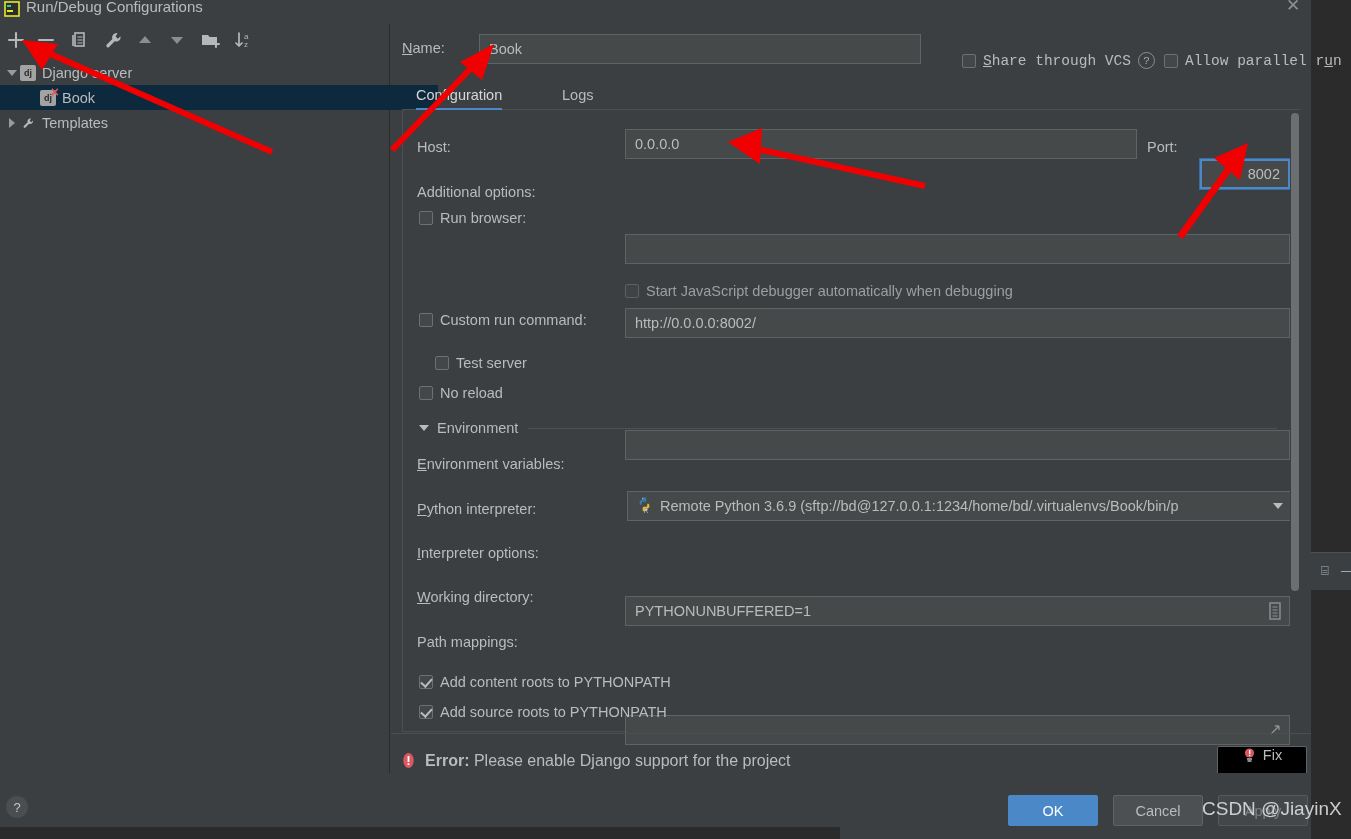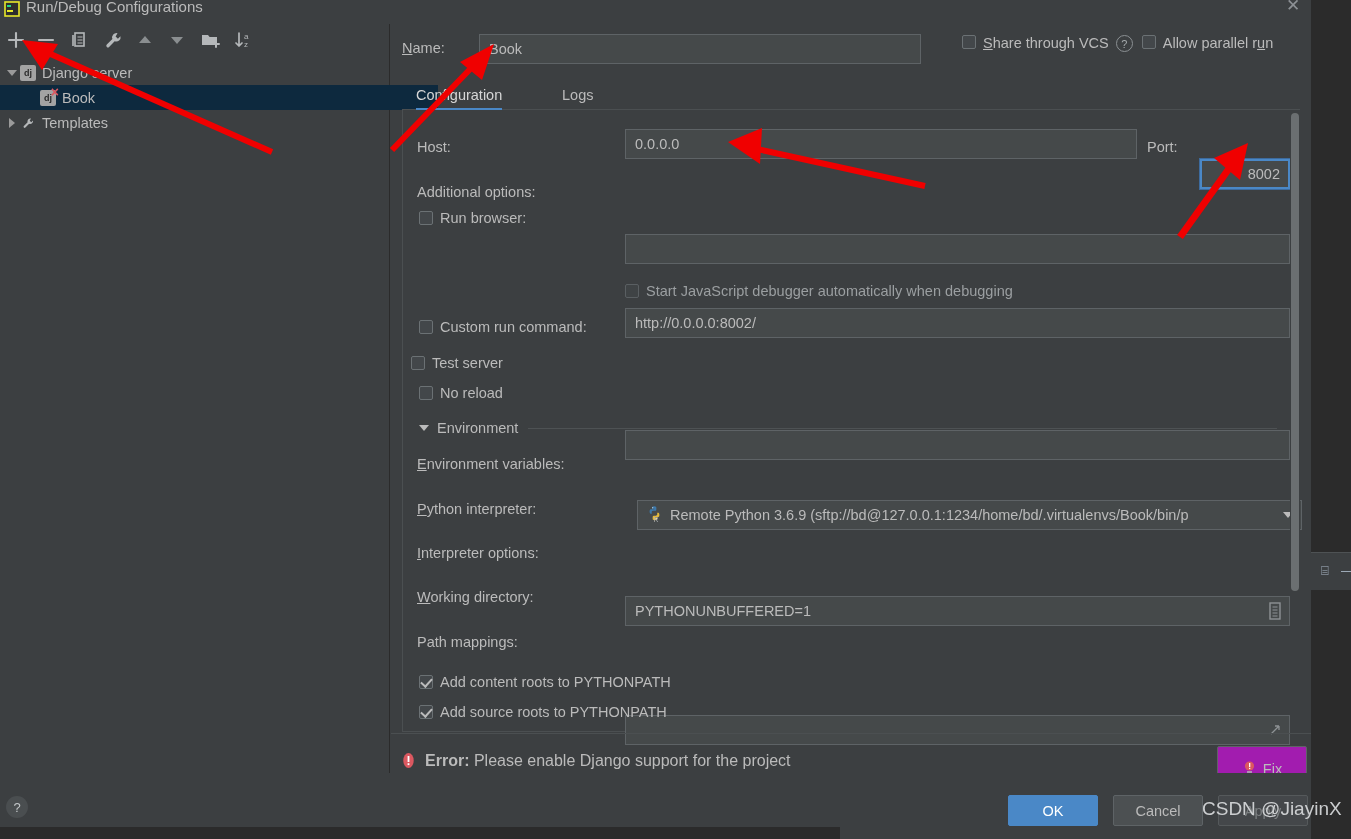--- a/index.html
+++ b/index.html
@@ -133,23 +133,24 @@
   }
   .name-label u { text-decoration: underline; }
   .name-input {
     position: absolute; left: 77px; top: 0; width: 442px; height: 30px;
     background: #45494a; border: 1px solid #5e6366; color: #bbbbbb;
     font-size: 14.5px; padding: 0 9px;
     font-family: "Liberation Sans", sans-serif;
     outline: none;
   }
   .vcs-group {
-    position: absolute; left: 560px; top: 1px;
-    display: flex; font-size: 14.5px; color: #bbbbbb;
+    position: absolute; left: 560px; top: 18px;
+    display: flex; align-items: center; font-size: 14.5px; color: #bbbbbb;
     white-space: nowrap;
+    font-family: Liberation Mono, monospace;
   }
   .cb {
     width: 14px; height: 14px; flex: 0 0 auto;
     border: 1px solid #6b7174; background: #43474a;
     border-radius: 2px; position: relative; cursor: pointer;
     margin-right: 7px;
   }
   .cb.checked::after {
     content: ""; position: absolute; left: 3px; top: 0px;
     width: 5px; height: 9px; border: solid #bbbbbb;
@@ -257,22 +258,22 @@
   }
   .err-icon {
     position: absolute; left: 9px; top: 18px; width: 17px; height: 17px;
   }
   .err-text {
     position: absolute; left: 34px; top: 18px; font-size: 16px; color: #bbbbbb;
   }
   .err-text b { color: #bbbbbb; }
   .fix-btn {
     position: absolute; left: 826px; top: 12px; width: 90px; height: 32px;
-    background: #a21caf; border: 1px solid #5e6366; border-radius: 2px;
-    display: flex; align-items: flex-end; justify-content: center;
+    background: #000000; border: 1px solid #5e6366; border-radius: 2px;
+    display: flex; align-items: flex-start; justify-content: center;
     font-size: 14.5px; color: #bbbbbb; cursor: pointer; gap: 6px;
   }
 
   
   .bottombar {
     position: absolute; left: 0; top: 773px; width: 1311px; height: 66px;
     background: #3c3f41;
   }
   .help-btn {
     position: absolute; left: 6px; top: 23px; width: 22px; height: 22px;
@@ -467,29 +468,29 @@
         </div>
         <div class="frow field-wrap" style="left:222px; top:108px; width:665px;">
           <input class="finput" type="text" value="http://0.0.0.0:8002/" style="">
         </div>
 
         <div class="cbrow dimtext" style="left:222px; top:173px;">
           <span class="cb dim"></span>
           <span class="lbl">Start JavaScript debugger automatically when debugging</span>
         </div>
 
-        <div class="cbrow" style="left:16px; top:209px;">
+        <div class="cbrow" style="left:16px; top:202px;">
           <span class="cb"></span>
           <span class="lbl">Custom run command:</span>
         </div>
         <div class="frow field-wrap" style="left:222px; top:200px; width:665px;">
           <input class="finput" type="text" value="" style="">
         </div>
 
-        <div class="cbrow" style="left:8px; top:245px;">
+        <div class="cbrow" style="left:32px; top:245px;">
           <span class="cb"></span>
           <span class="lbl">Test server</span>
         </div>
 
         <div class="cbrow" style="left:16px; top:275px;">
           <span class="cb"></span>
           <span class="lbl">No reload</span>
         </div>
 
         <div class="sect-head" style="left:16px; top:310px;">
@@ -507,21 +508,21 @@
             <svg width="16" height="18" viewBox="0 0 16 18">
               <rect x="3" y="1" width="10" height="16" fill="none" stroke="#8e9295" stroke-width="1.4"></rect>
               <path d="M5.5 5 h5 M5.5 8 h5 M5.5 11 h5 M5.5 14 h5" stroke="#8e9295" stroke-width="1.2"></path>
             </svg>
           </span>
         </div>
 
         <div class="frow" style="left:14px; top:390px;">
           <span class="flabel"><u>P</u>ython interpreter:</span>
         </div>
-        <div class="frow" style="left:234px; top:381px; width:665px;margin-top:9px;">
+        <div class="frow" style="left:224px; top:381px; width:665px;">
           <div class="combo">
             <span style="flex:0 0 auto;">
               <svg width="17" height="17" viewBox="0 0 18 18">
                 <path d="M8.6 1.3 c-2.2 0-2.1 1-2.1 1 v1.8 h2.2 v.5 H5.4 s-1.6-.2-1.6 2.3 c0 2.5 1.4 2.4 1.4 2.4 h.9 V7.6 s-.05-1.4 1.35-1.4 h2.2 s1.3.02 1.3-1.3 V2.6 s.2-1.3-2.35-1.3z" fill="#3c78aa"></path>
                 <circle cx="7.1" cy="2.9" r=".62" fill="#fff"></circle>
                 <path d="M9.4 16.2 c2.2 0 2.1-1 2.1-1 v-1.8 H9.3 v-.5 h3.3 s1.6.2 1.6-2.3 c0-2.5-1.4-2.4-1.4-2.4 h-.9 v1.7 s.05 1.4-1.35 1.4 H8.35 s-1.3-.02-1.3 1.3 v2.3 s-.2 1.3 2.35 1.3z" fill="#e3b93c"></path>
                 <circle cx="10.9" cy="14.6" r=".62" fill="#fff"></circle>
                 <text x="8" y="17.6" font-size="7" fill="#b5b8ba" font-family="Liberation Sans">R</text>
               </svg>
             </span>

